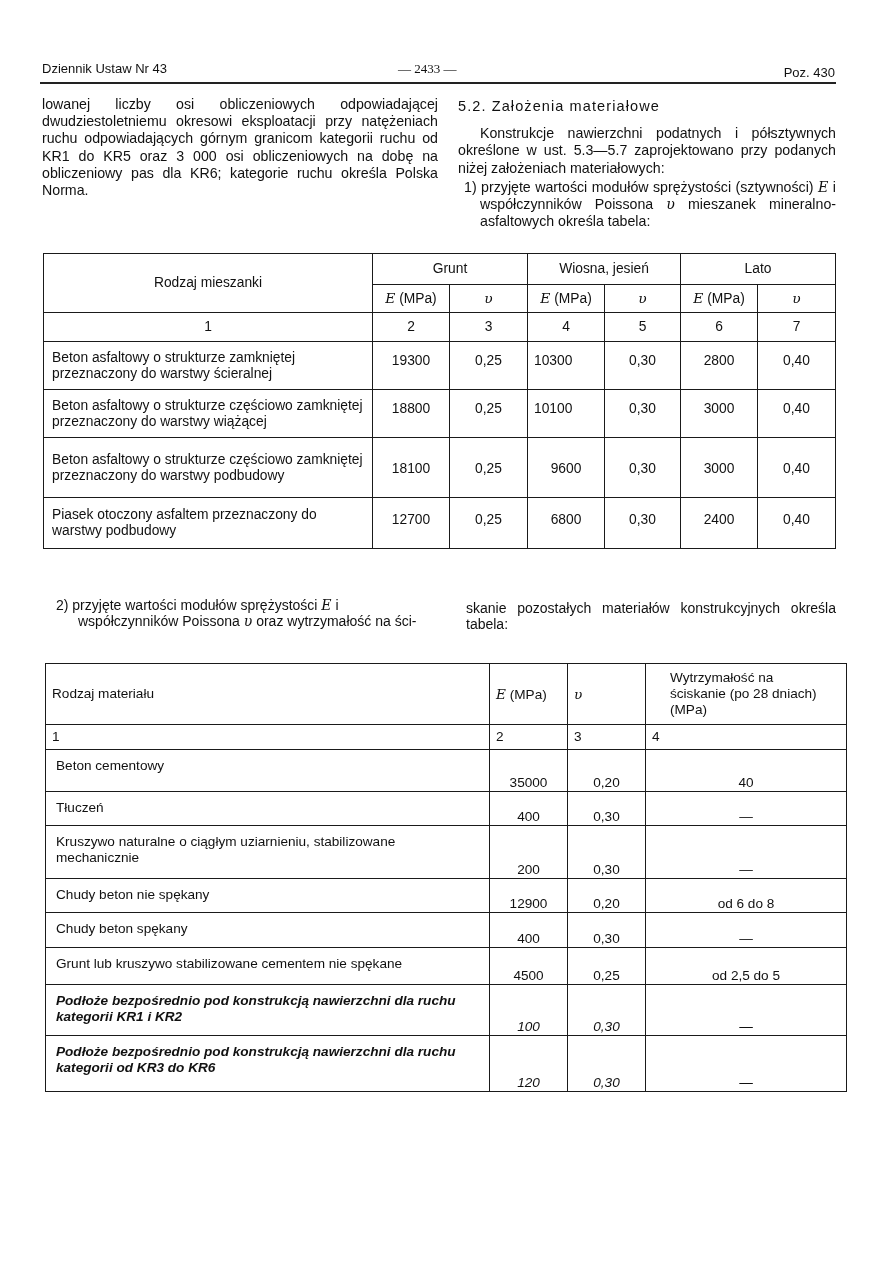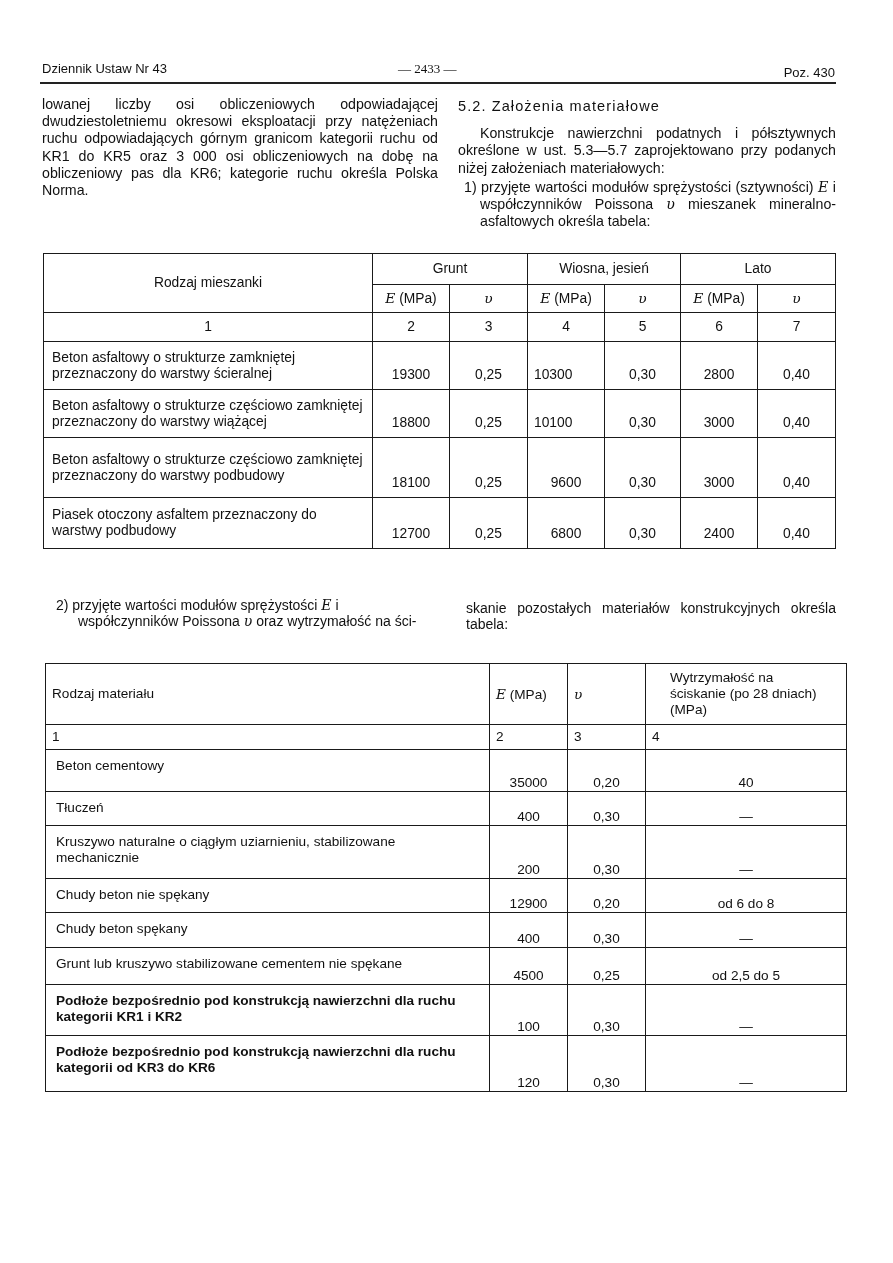--- a/index.html
+++ b/index.html
@@ -23,28 +23,28 @@
 
   table.t {
     position: absolute; border-collapse: collapse; table-layout: fixed;
     font-size: 13.8px; line-height: 16px;
   }
   table.t td {
     border: 1.3px solid #1a1a1a; padding: 0 6px; vertical-align: middle;
   }
   table.t1 { left: 43px; top: 253px; width: 792px; }
   table.t1 td.c { text-align: center; }
-  table.t1 td.num { vertical-align: bottom; padding-bottom: 6px; }
+  table.t1 td.num { vertical-align: bottom; padding-bottom: 20px; }
   table.t1 td.desc { vertical-align: middle; padding: 2px 8px; }
 
   table.t2 { left: 45px; top: 663px; width: 801px; font-size: 13.6px; }
   table.t2 td.c { }
   table.t2 td.num { vertical-align: bottom; padding-bottom: 0; text-align: center; }
   table.t2 td.desc { vertical-align: top; padding: 8px 10px 4px 10px; }
-  table.t2 tr.bold td { font-weight: bold; }
+  table.t2 tr.bold td { font-weight: bold; font-style: italic; }
 
   .para2-left { left: 54px; top: 597px; width: 388px; font-size: 14px; line-height: 16px; }
   .para2-right { left: 466px; top: 600px; width: 370px; font-size: 14px; line-height: 16px; text-align: justify; }
   .p2-indent { padding-left: 24px; text-indent: -22px; margin: 0; }
 </style>
 </head>
 <body>
 
 <div class="abs hdr hdr-left">Dziennik Ustaw Nr 43</div>
 <div class="abs hdr hdr-center">— 2433 —</div>

